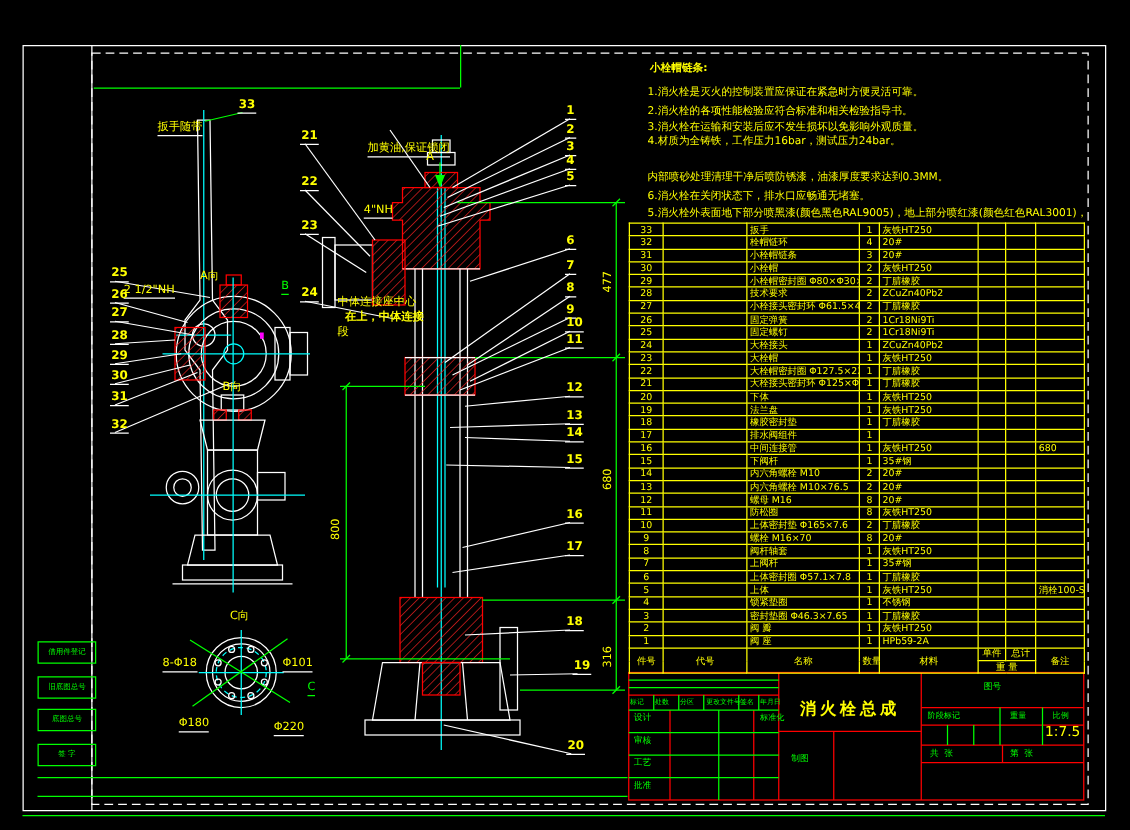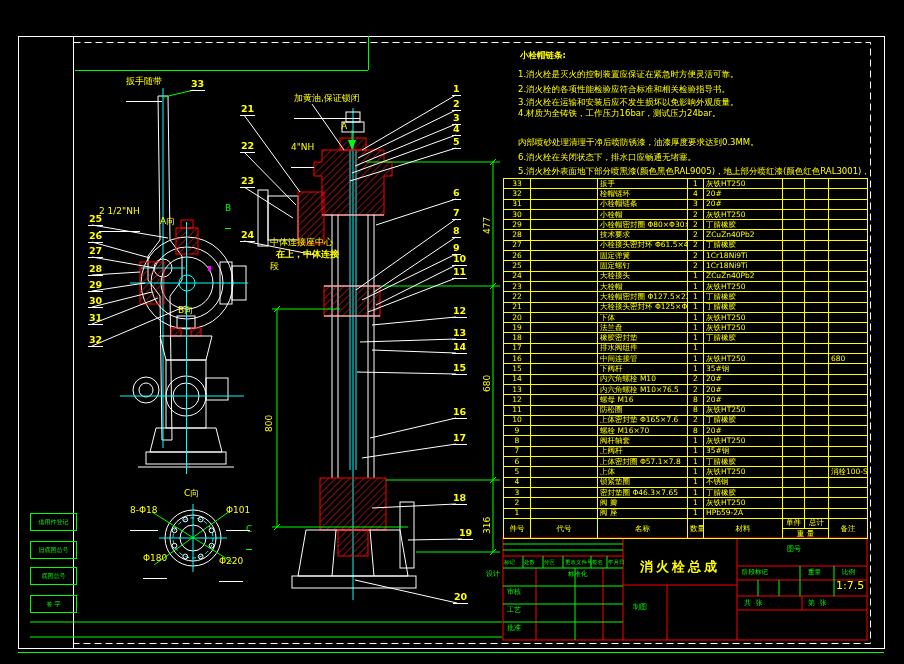--- a/index.html
+++ b/index.html
@@ -1,21 +1,21 @@
 <!DOCTYPE html>
 <html><head>
 <meta charset="utf-8">
 <style>
   html,body{margin:0;padding:0;background:#000;}
   #stage{position:relative;width:904px;height:664px;background:#000;overflow:hidden;
          font-family:"DejaVu Sans",sans-serif;}
   #geom{position:absolute;left:0;top:0;}
   .lab{position:absolute;font-size:9px;line-height:10px;white-space:pre;color:#ffff00;}
   .lab.lg{color:#00ff00;}
-  .lab.ul{border-bottom:1px solid #ffffff;padding-bottom:15px;}
+  .lab.ul{border-bottom:1px solid #ffffff;padding-bottom:1px;margin-top:21px;}
   .lab.lg.ul{border-bottom-color:#00ff00;}
   .lab.rot{transform:rotate(-90deg);transform-origin:0 0;}
   .bal{position:absolute;font-size:9.5px;font-weight:bold;line-height:10px;color:#ffff00;
        border-bottom:1px solid #fff;padding:0 1px 1px 1px;}
   .note{position:absolute;font-size:8.5px;line-height:10px;color:#ffff00;white-space:pre;}
   #ptable{position:absolute;left:503px;top:178px;}
   #ptable table{border-collapse:collapse;table-layout:fixed;width:364px;}
   #ptable td,#ptable th{border:1px solid #ffff00;color:#ffff00;font-size:7.5px;font-weight:normal;
       height:9.3px;line-height:8px;padding:0 2px;overflow:hidden;white-space:nowrap;text-align:left;}
   #ptable th{text-align:center;}
@@ -606,21 +606,21 @@
 
 <div id="tb-title">消火栓总成</div>
 <div id="tb-scale">1:7.5</div>
 <span class="tbtext" style="left:787px;top:545px;">图号</span>
 <span class="tbtext" style="left:742px;top:568px;font-size:6.5px;">阶段标记</span>
 <span class="tbtext" style="left:808px;top:568px;font-size:6.5px;">重量</span>
 <span class="tbtext" style="left:842px;top:568px;font-size:6.5px;">比例</span>
 <span class="tbtext" style="left:744px;top:599px;">共  张</span>
 <span class="tbtext" style="left:808px;top:599px;">第  张</span>
 <span class="tbtext" style="left:633px;top:603px;">制图</span>
-<span class="tbtext" style="left:568px;top:570px;font-size:6.5px;">标准化</span>
+<span class="tbtext" style="left:608px;top:570px;font-size:6.5px;">标准化</span>
 
 <div class="lab ul" style="left: 126px; top: 76px;">扳手随带</div>
     <div class="lab ul" style="left: 294px; top: 93px;">加黄油,保证锁闭</div>
     <div class="lab" style="left: 341px; top: 121px;">A</div>
     <div class="lab ul" style="left: 291px; top: 142px;">4"NH</div>
     <div class="lab lg ul" style="left: 225px; top: 203px;">B</div>
     <div class="lab ul" style="left: 99px; top: 206px;">2 1/2"NH</div>
     <div class="lab" style="left: 160px; top: 216px;">A向</div>
     <div class="lab" style="left: 270px; top: 237px;">中体连接座中心</div>
     <div class="lab" style="left: 276px; top: 249px; font-weight: bold;">在上，中体连接</div>
@@ -672,18 +672,18 @@
     <div class="mbox" style="top: 513px;">借用件登记</div>
     <div class="mbox" style="top: 541px;">旧底图总号</div>
     <div class="mbox" style="top: 567px;">底图总号</div>
     <div class="mbox" style="top: 595px;">签 字</div>
     <span class="tbtext" style="left: 504px; top: 558px; font-size: 5.5px;">标记</span>
     <span class="tbtext" style="left: 524px; top: 558px; font-size: 5.5px;">处数</span>
     <span class="tbtext" style="left: 544px; top: 558px; font-size: 5.5px;">分区</span>
     <span class="tbtext" style="left: 565px; top: 558px; font-size: 5.5px;">更改文件号</span>
     <span class="tbtext" style="left: 592px; top: 558px; font-size: 5.5px;">签名</span>
     <span class="tbtext" style="left: 608px; top: 558px; font-size: 5.5px;">年月日</span>
-    <span class="tbtext" style="left: 486px; top: 570px;">设计</span>
+    <span class="tbtext" style="left: 507px; top: 570px;">设计</span>
     <span class="tbtext" style="left: 507px; top: 588px;">审核</span>
     <span class="tbtext" style="left: 507px; top: 606px;">工艺</span>
     <span class="tbtext" style="left: 507px; top: 624px;">批准</span>
 
 </div>
 
 </body></html>

